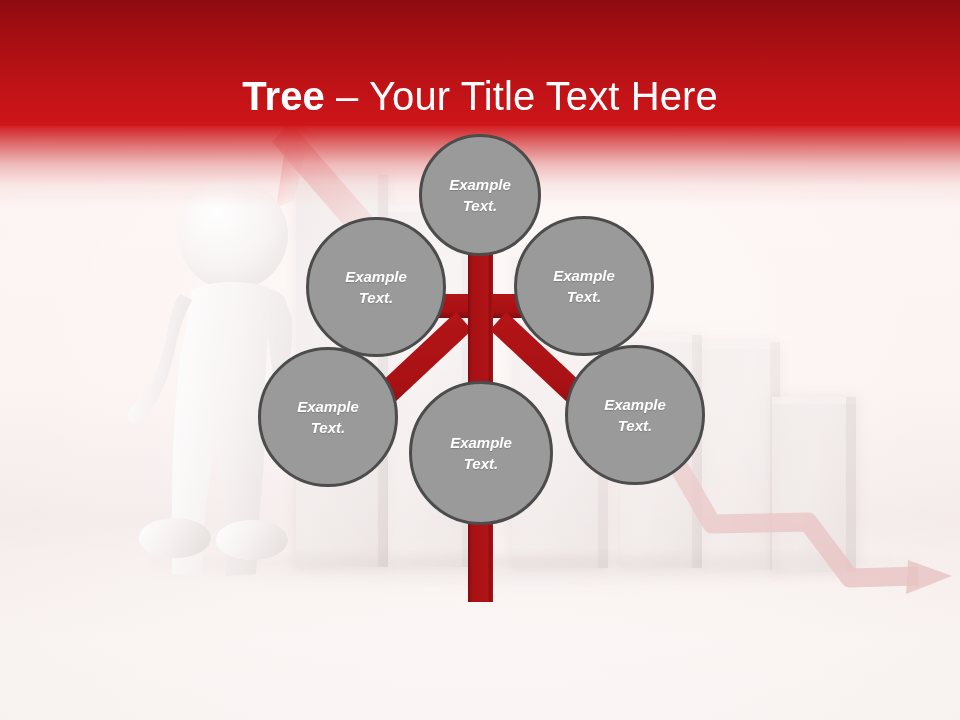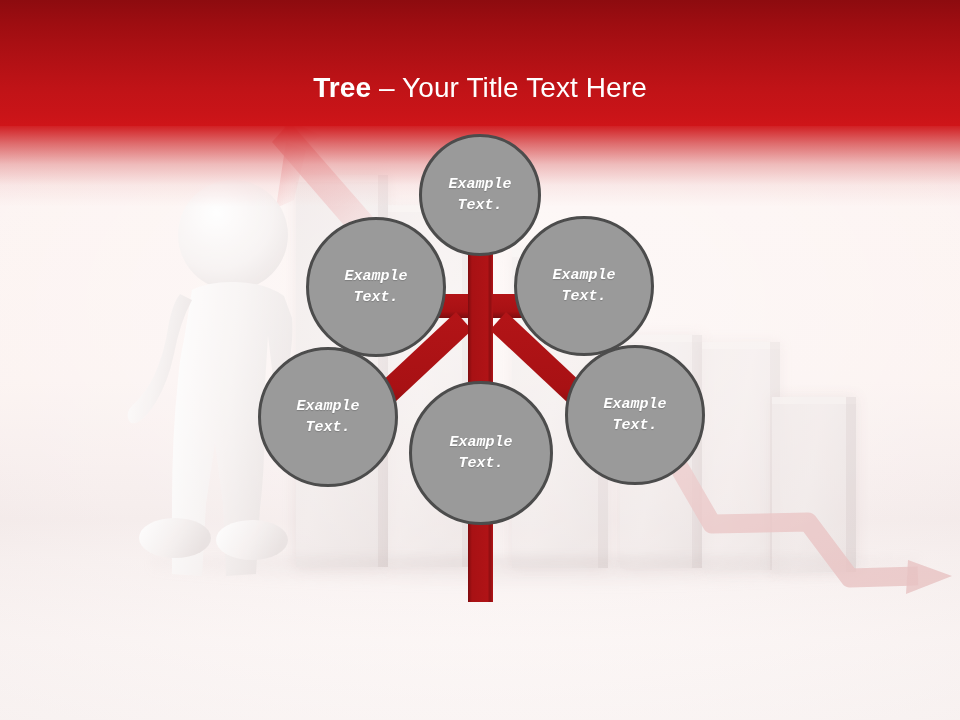--- a/index.html
+++ b/index.html
@@ -133,21 +133,21 @@
         rgba(226,134,135,0.52) 48%,
         rgba(240,196,196,0.28) 74%,
         rgba(250,235,234,0.04) 100%);
   }
 
   #title {
     position: absolute;
     left: 0; top: 50px; width: 960px;
     text-align: center;
     color: #ffffff;
-    font-size: 28px;
+    font-size: 40px;
     line-height: 38px;
     letter-spacing: .1px;
     white-space: nowrap;
   }
   #title .bold { font-weight: bold; }
   #title .light { font-weight: normal; }
 
   
   #tree {
     position: absolute;
@@ -164,21 +164,21 @@
     align-items: center;
     justify-content: center;
     text-align: center;
     color: #ffffff;
     font-weight: bold;
     font-style: italic;
     font-size: 15px;
     line-height: 21px;
     text-shadow: 0 1px 1px rgba(0,0,0,0.18);
   }
-  .node .nodetext { display: block; width: 86%; font-family: Liberation Mono, monospace; }
+  .node .nodetext { display: block; width: 86%; }
 
   #node-top    { left: 419px; top: 134px; width: 122px; height: 122px; }
   #node-left   { left: 306px; top: 217px; width: 140px; height: 140px; }
   #node-right  { left: 514px; top: 216px; width: 140px; height: 140px; }
   #node-lower-left  { left: 258px; top: 347px; width: 140px; height: 140px; }
   #node-lower-right { left: 565px; top: 345px; width: 140px; height: 140px; }
   #node-center { left: 409px; top: 381px; width: 144px; height: 144px; }
 
   
   #caption {

